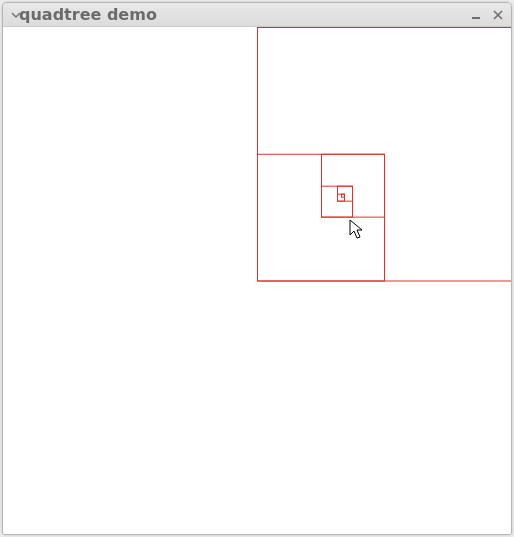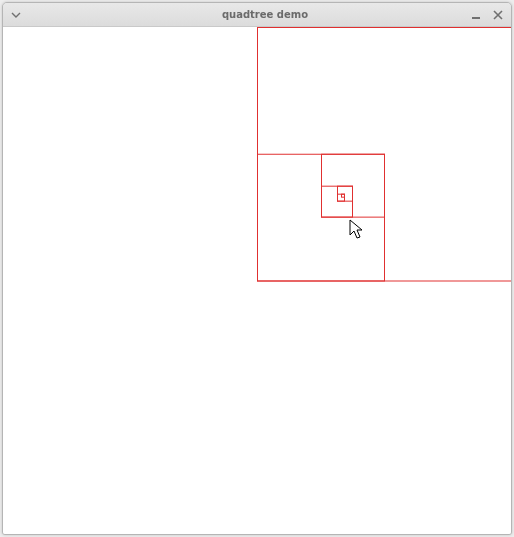--- a/index.html
+++ b/index.html
@@ -31,23 +31,22 @@
     background: linear-gradient(to bottom, #e8e8e8 0%, #dcdcdc 100%);
     border-bottom: 1px solid #c9c9c9;
     display: flex;
     align-items: center;
     padding: 0 6px;
     box-sizing: border-box;
   }
   .title-text {
     position: absolute;
     left: 16px; right: 0;
-    text-align: center;
     font-weight: bold;
-    font-size: 10px;
+    font-size: 16px;
     color: #6b6b6b;
     pointer-events: none;
   }
   .title-left {
     display: flex;
     align-items: center;
     gap: 4px;
   }
   .title-right {
     margin-left: auto;

